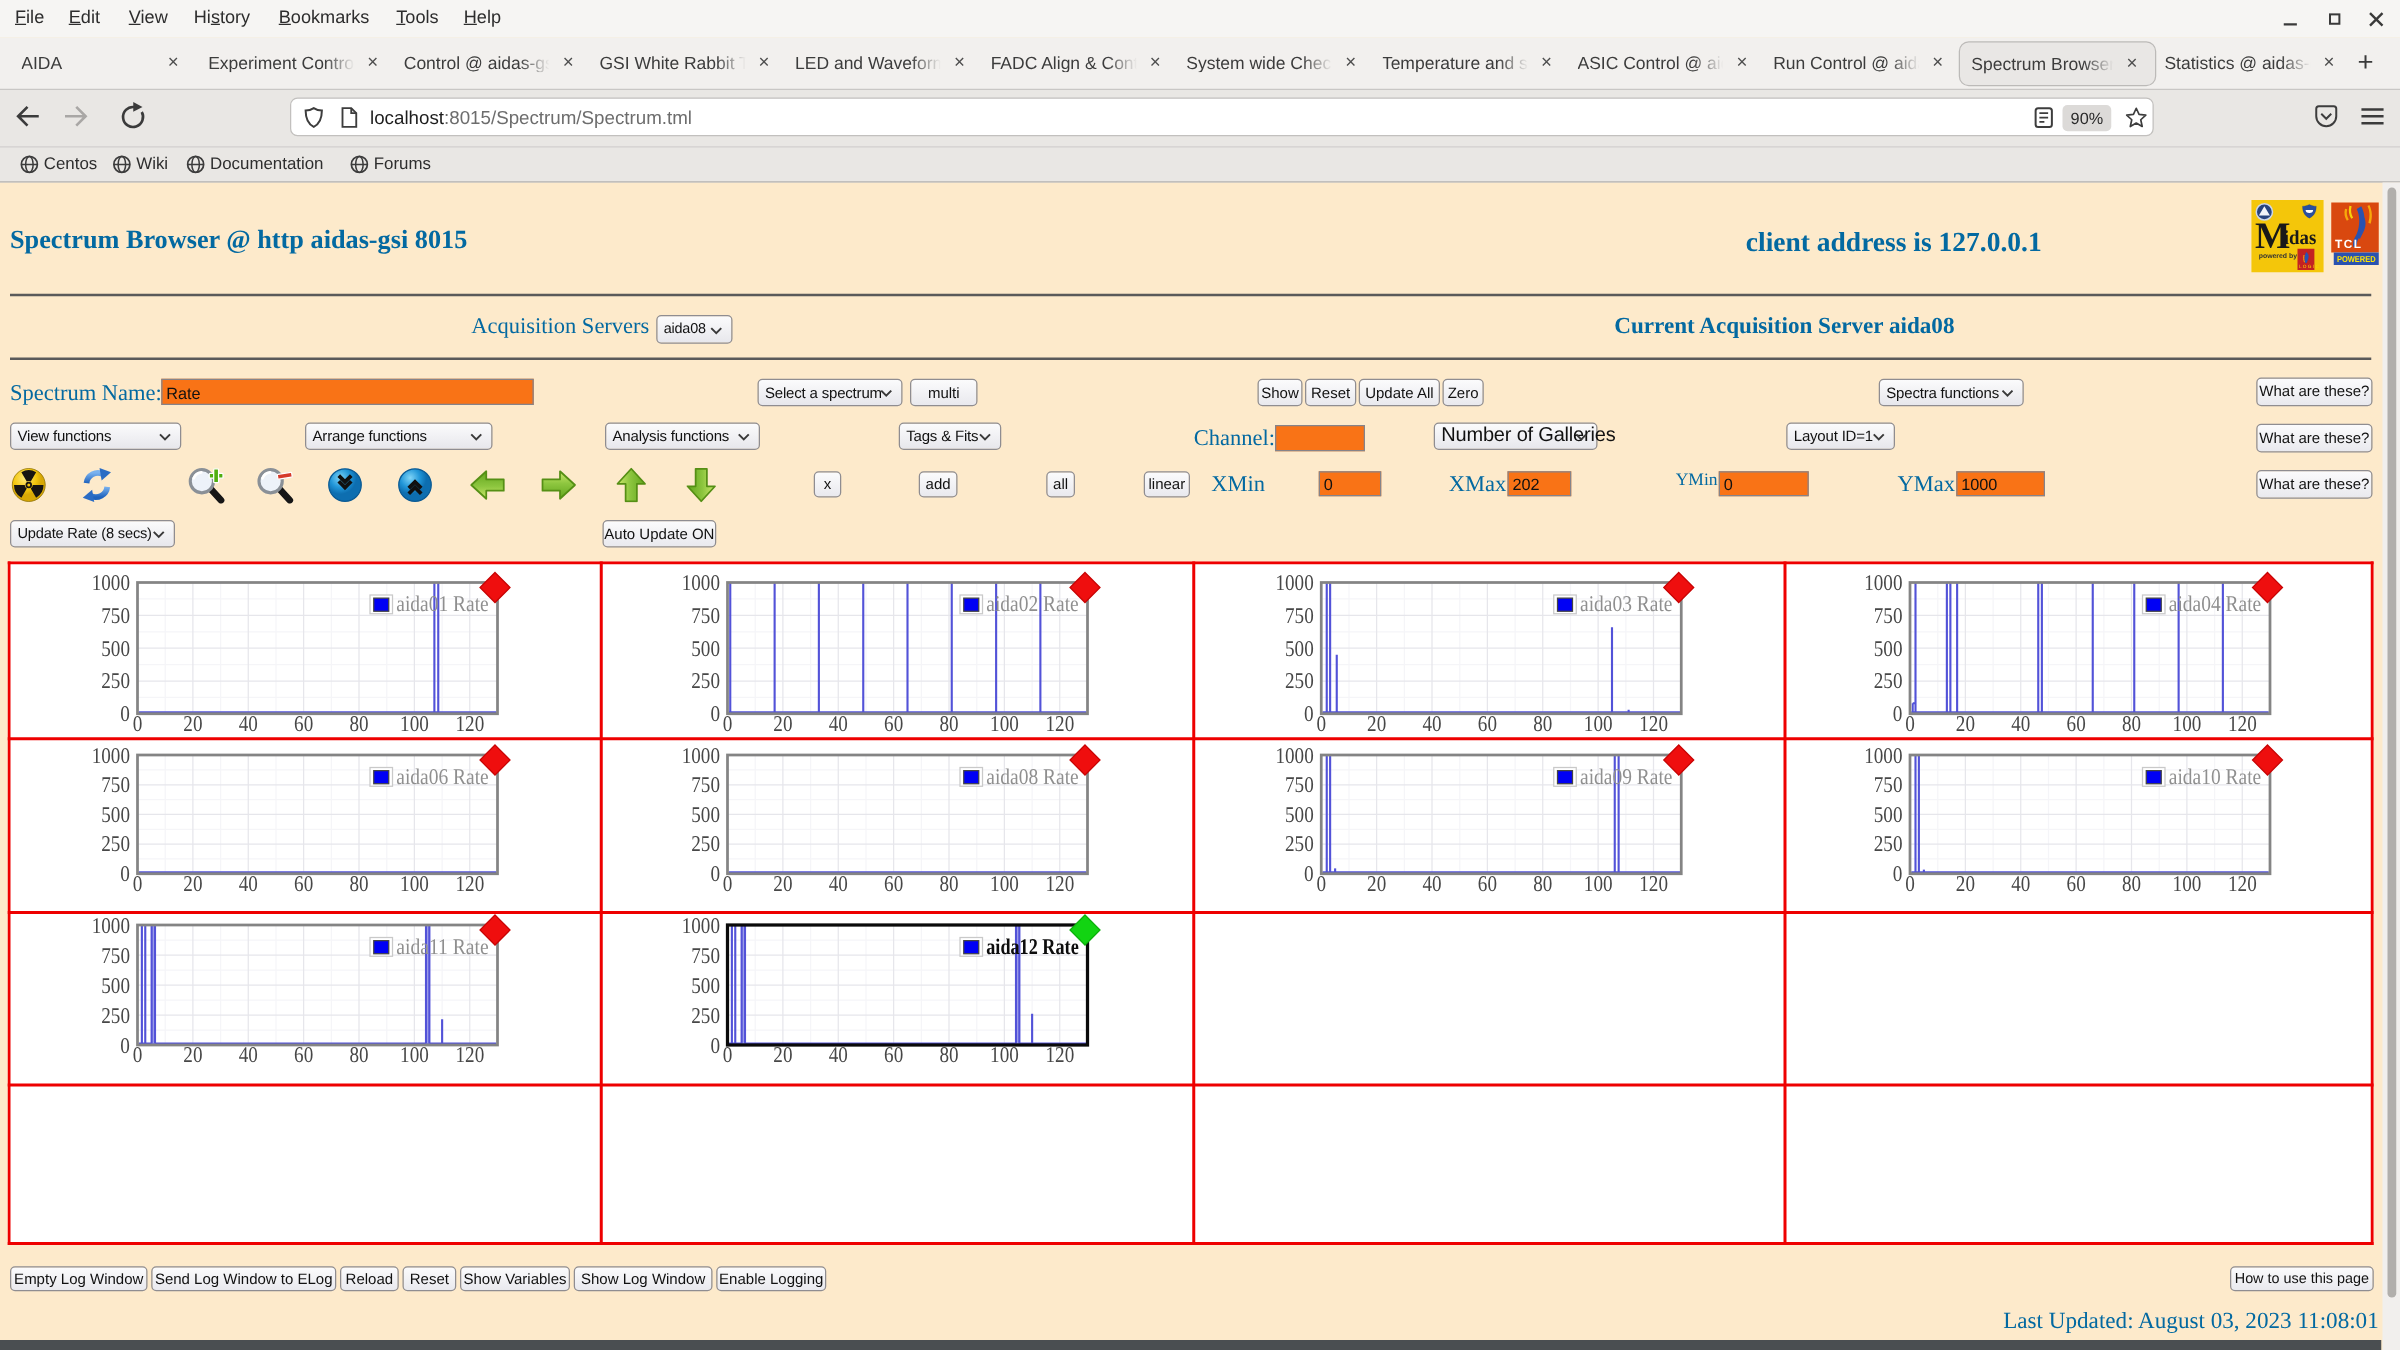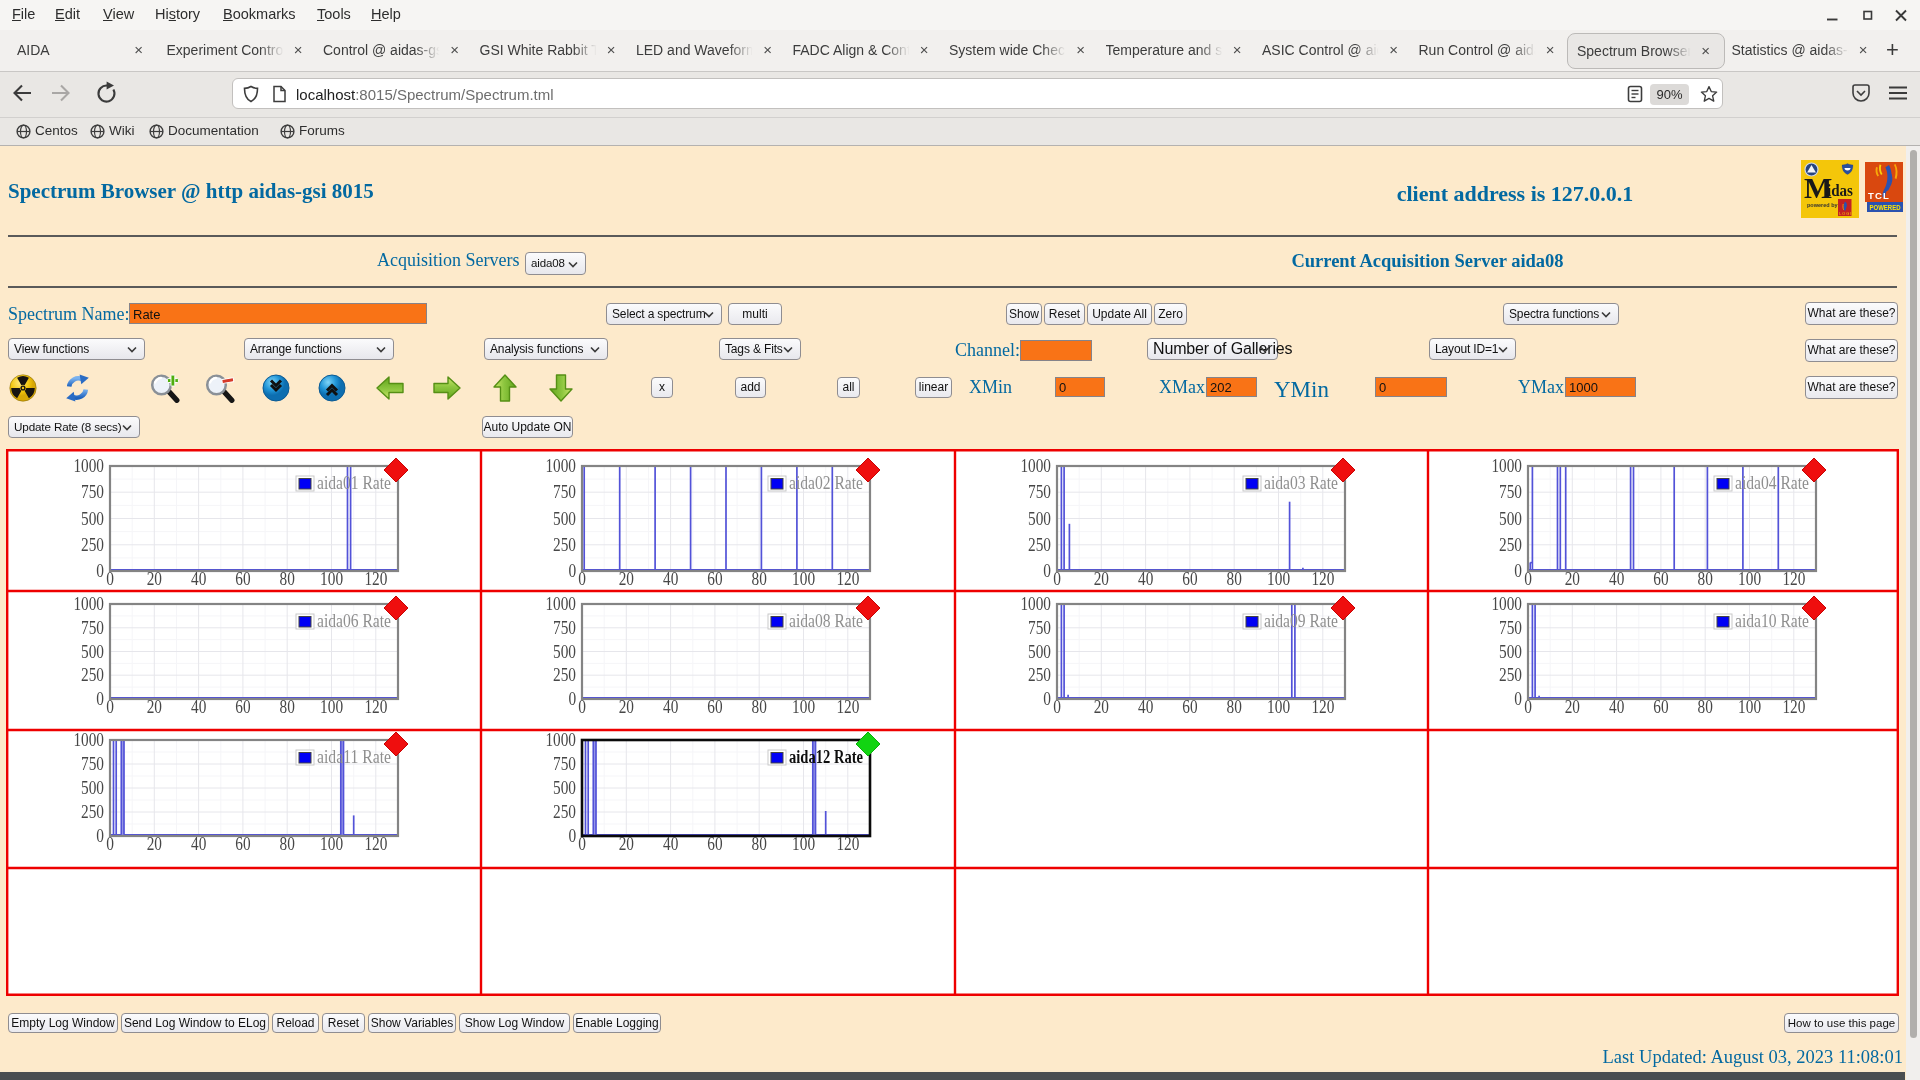--- a/index.html
+++ b/index.html
@@ -310,21 +310,21 @@
     </g>
   </svg>
 <div class="btn" style="left:651px;top:377px;width:22px;height:21px;line-height:19px;font-size:12px">x</div>
 <div class="btn" style="left:735px;top:377px;width:31px;height:21px;line-height:19px;font-size:12px">add</div>
 <div class="btn" style="left:837px;top:377px;width:23px;height:21px;line-height:19px;font-size:12px">all</div>
 <div class="btn" style="left:915px;top:377px;width:37px;height:21px;line-height:19px;font-size:12px">linear</div>
 <div class="red" style="left:912px;top:377px;font-size:18px;width:100px;text-align:right;">XMin</div>
 <div class="inp" style="left:1055px;top:377px;width:50px;height:20px;line-height:20px">0</div>
 <div class="red" style="left:1105px;top:377px;font-size:18px;width:100px;text-align:right;">XMax</div>
 <div class="inp" style="left:1206px;top:377px;width:51px;height:20px;line-height:20px">202</div>
-<div class="red" style="left:1274px;top:377px;font-size:23px;width:100px;">YMin</div>
+<div class="red" style="left:1274px;top:377px;font-size:14px;width:100px;text-align:right;">YMin</div>
 <div class="inp" style="left:1375px;top:377px;width:72px;height:20px;line-height:20px">0</div>
 <div class="red" style="left:1464px;top:377px;font-size:18px;width:100px;text-align:right;">YMax</div>
 <div class="inp" style="left:1565px;top:377px;width:71px;height:20px;line-height:20px">1000</div>
 <div class="btn" style="left:1805px;top:376px;width:93px;height:23px;line-height:21px;font-size:12px">What are these?</div>
 <div class="sel" style="left:8px;top:416px;width:132px;height:22px;line-height:20px;font-size:11.7px"><span>Update Rate (8 secs)</span><svg class="car" width="10" height="7" viewBox="0 0 10 7">
       <path d="M1 1.5 L5 5.5 L9 1.5" fill="none" stroke="#3a3a3a" stroke-width="1.6"></path>
     </svg></div>
 <div class="btn" style="left:482px;top:416px;width:91px;height:22px;line-height:20px;font-size:12px">Auto Update ON</div>
 <svg id="grid" style="position:absolute;left:6px;top:449px" width="1893" height="547" viewBox="0 0 1893 547">
     <rect x="0" y="0" width="1893" height="547" fill="#ffffff"></rect>

